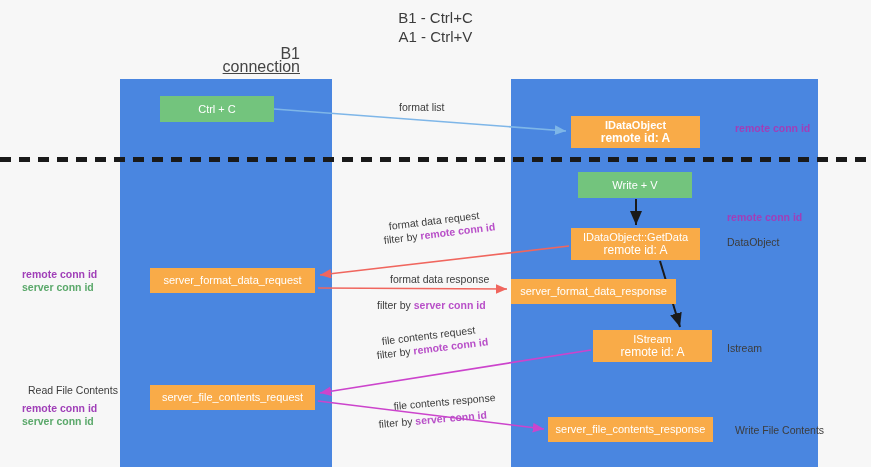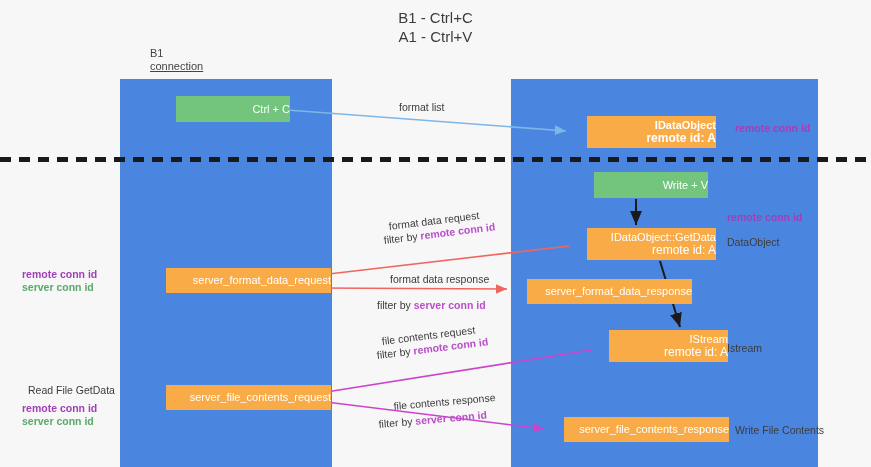--- a/index.html
+++ b/index.html
@@ -12,22 +12,22 @@
   }
   #stage{position:absolute;left:0;top:0;width:871px;height:333px;}
 
   
   .lane{position:absolute;background:#4a86e0;}
   #lane-b1{left:120px;top:79px;width:212px;height:388px;}
   #lane-a1{left:511px;top:79px;width:307px;height:388px;}
 
   
   .lane-header{
-    position:absolute;text-align:left;color:#444;
-    font-size:11px;line-height:13px;
+    position:absolute;text-align:right;color:#444;
+    font-size:16px;line-height:13px;
   }
   #hdr-b1{left:150px;top:47px;width:150px;}
   #hdr-a1{left:560px;top:47px;width:150px;}
   .lane-header .t1{display:block;}
   .lane-header .t2{display:block;text-decoration:underline;}
 
   
   #title{
     position:absolute;left:0;top:8px;width:871px;text-align:center;
     color:#3c3c3c;font-size:15px;line-height:19px;
@@ -36,24 +36,23 @@
 
   
   #divider{
     position:absolute;left:0;top:157px;width:871px;height:5px;
     background-image:repeating-linear-gradient(to right,#1a1a1a 0px,#1a1a1a 11px,transparent 11px,transparent 19px);
   }
 
   
   .node{
     position:absolute;display:flex;flex-direction:column;
-    align-items:flex-end;justify-content:center;
+    align-items:center;justify-content:center;
     color:#ffffff;font-size:11px;line-height:13px;text-align:center;
     box-sizing:border-box;
-    margin-left:16px;
   }
   .node.green{background:#73c47d;}
   .node.orange{background:#f9ab48;}
   .node .l2{font-size:12px;}
 
   #n-ctrlc{left:160px;top:96px;width:114px;height:26px;}
   #n-ctrlv{left:578px;top:172px;width:114px;height:26px;}
   #n-idataobject{left:571px;top:116px;width:129px;height:32px;font-weight:bold;}
   #n-getdata{left:571px;top:228px;width:129px;height:32px;}
   #n-istream{left:593px;top:330px;width:119px;height:32px;}
@@ -216,17 +215,17 @@
   </div>
 
   <div class="side purple" id="lbl-remote-1">remote conn id</div>
   <div class="side purple" id="lbl-remote-2">remote conn id</div>
   <div class="side grey" id="lbl-dataobject">DataObject</div>
   <div class="side grey" id="lbl-istream">Istream</div>
   <div class="side grey" id="lbl-write">Write File Contents</div>
 
   <div class="side purple" id="lbl-left-remote">remote conn id</div>
   <div class="side green" id="lbl-left-server">server conn id</div>
-  <div class="side grey" id="lbl-read">Read File GetData</div>
+  <div class="side grey" id="lbl-read">Read File Contents</div>
   <div class="side purple" id="lbl-left-remote2">remote conn id</div>
   <div class="side green" id="lbl-left-server2">server conn id</div>
 
 </div>
 
 </body></html>

